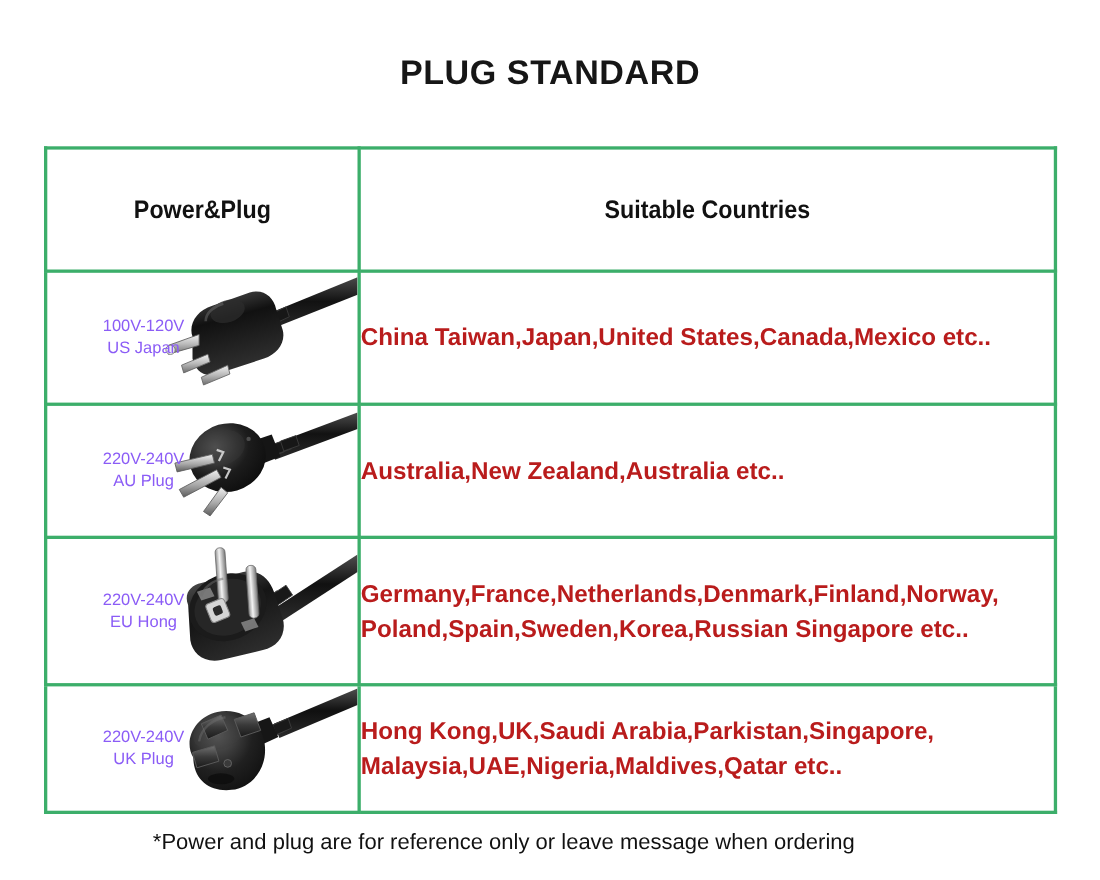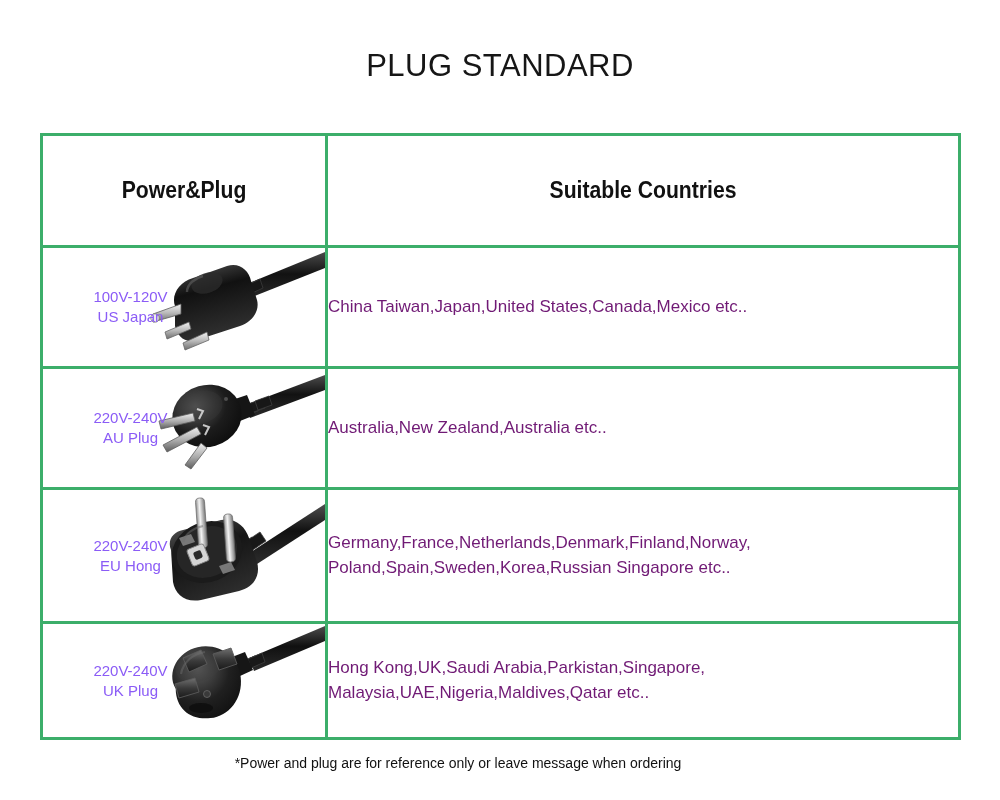--- a/index.html
+++ b/index.html
@@ -17,21 +17,21 @@
   }
 
   
   .page-title {
     position: absolute;
     top: 48px;
     left: 0;
     width: 1000px;
     text-align: center;
     font-size: 31px;
-    font-weight: normal;
+    font-weight: bold;
     letter-spacing: 0.5px;
     color: #161616;
   }
 
   
   .plug-table {
     position: absolute;
     left: 40px;
     top: 133px;
     width: 918px;
@@ -82,34 +82,35 @@
     position: absolute;
     right: 0px;
     top: 0;
     width: 180px;
     height: 100%;
   }
   .plug-art svg { display: block; width: 100%; height: 100%; }
 
   .ctry-cell {
     padding: 0 0 0 24px;
-    font-size: 17px;
+    font-size: 22px;
     line-height: 1.42;
-    color: #701a75;
+    color: #b91c1c;
+    font-weight: bold;
   }
   .ctry-cell .line { white-space: nowrap; }
 
   
   .footnote {
     position: absolute;
     left: 0;
     top: 755px;
     width: 916px;
     text-align: center;
-    font-size: 14px;
+    font-size: 20px;
     color: #111111;
   }
 </style>
 </head>
 <body>
 
 <div class="page-title">PLUG STANDARD</div>
 
 <table class="plug-table">
   <colgroup>

